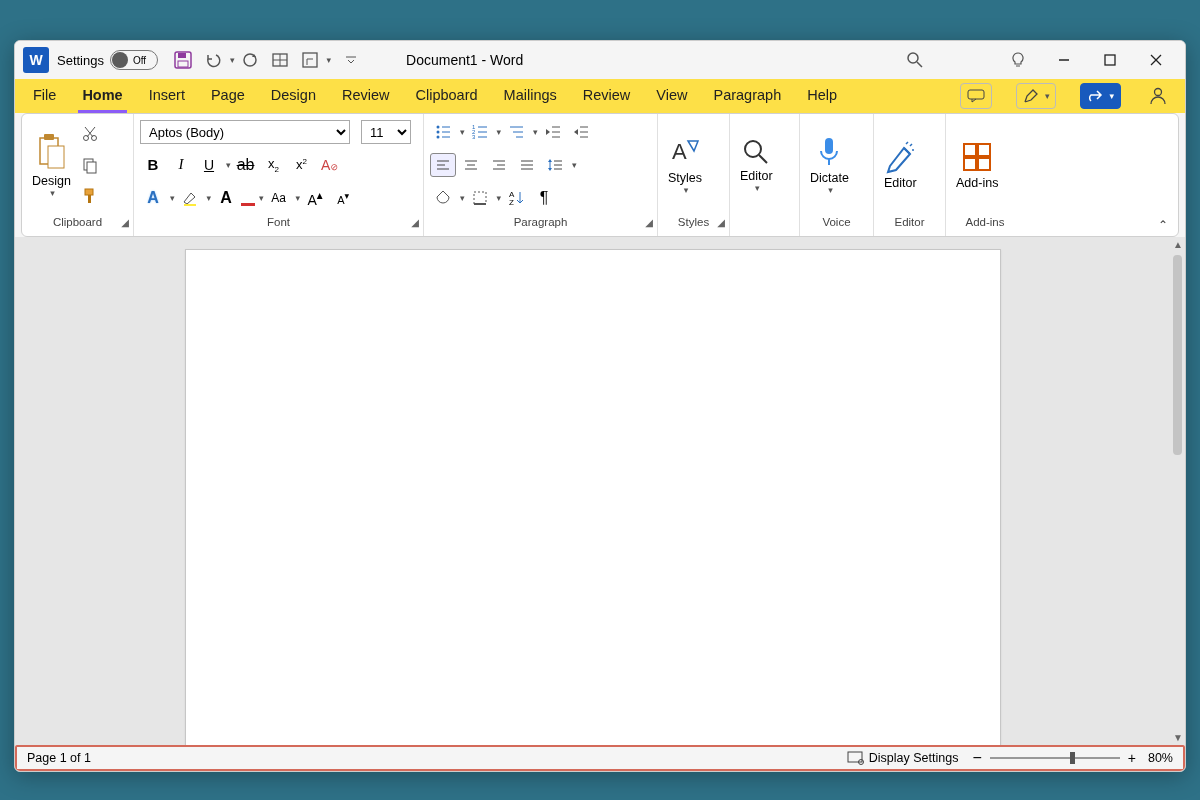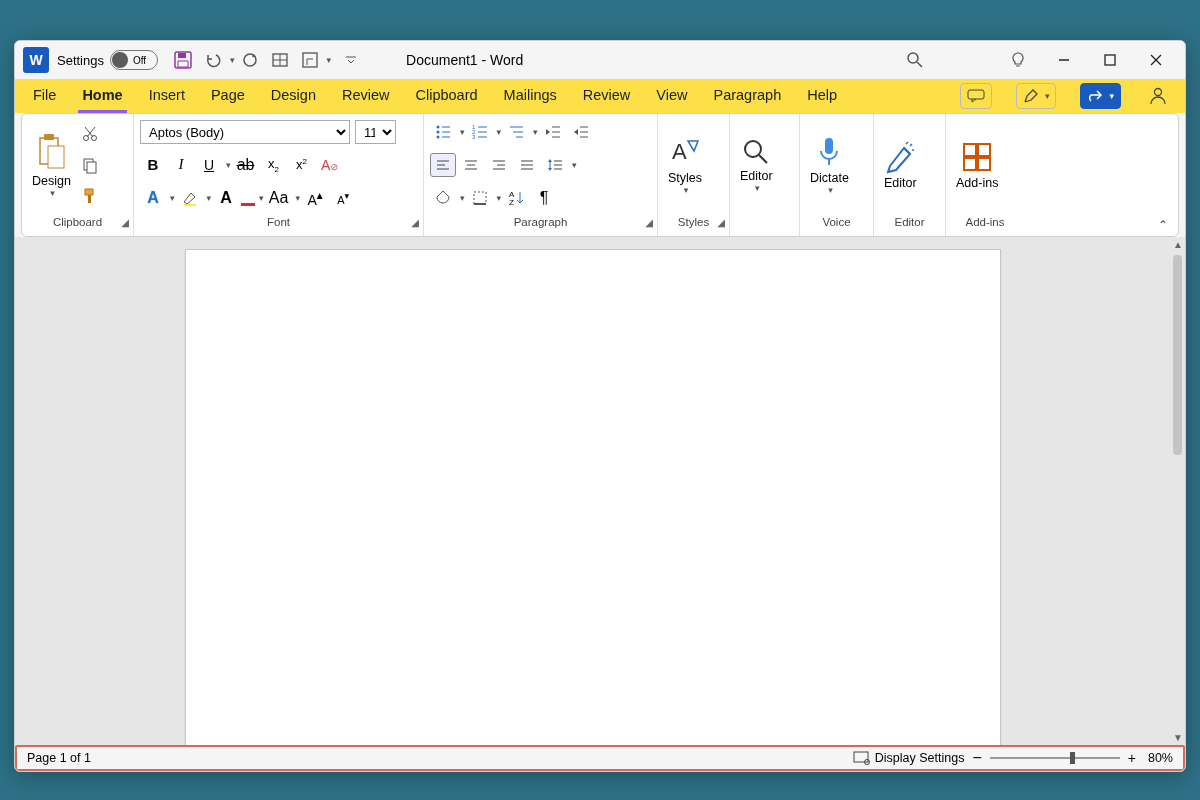--- a/index.html
+++ b/index.html
@@ -217,21 +217,21 @@
           </div>
         </div>
       </div>
       <div class="group-label"><span>Clipboard</span><span class="group-launch">◢</span></div>
     </div>
 
     <div class="group" style="width:290px">
       <div class="group-body col" style="gap:4px">
         <div class="row">
           <select class="font-combo" style="width:210px"><option>Aptos (Body)</option></select>
-          <select class="font-combo" style="width:41px;margin-left:3px"><option>11</option></select>
+          <select class="font-combo" style="width:50px;margin-left:9px"><option>11</option></select>
         </div>
         <div class="row">
           <div class="small-btn">
               <b style="font-size:15px">B</b>
             </div>
           <div class="small-btn">
               <i style="font-size:15px;font-family:serif">I</i>
             </div>
           <div class="small-btn">
               <span style="text-decoration:underline;font-size:14px">U</span>
@@ -261,21 +261,21 @@
                 <rect x="3" y="15" width="12" height="2" fill="#ffeb3b"></rect>
               </svg>
             </div>
             <span class="caret">▾</span>
           <div class="small-btn">
               <span style="font-weight:bold">A</span>
             </div>
           <div style="width:14px;height:3px;background:#d32f2f;margin:14px -20px 0 0"></div>
             <span class="caret" style="margin-left:22px">▾</span>
           <div class="small-btn">
-              <span style="font-size:16px">Aa</span>
+              <span style="font-size:12px">Aa</span>
             </div>
             <span class="caret">▾</span>
           <div class="small-btn">
               <span style="font-size:14px">A<sup>▴</sup></span>
             </div>
           <div class="small-btn">
               <span style="font-size:11px">A<sup>▾</sup></span>
             </div>
         </div>
       </div>
@@ -483,21 +483,21 @@
     <div class="scroll-down">▼</div>
   </div>
 
   <div class="statusbar">
     <span>Page 1 of 1</span>
     <div class="status-spacer"></div>
     <svg width="18" height="14" viewBox="0 0 18 14">
         <rect x="1" y="1" width="14" height="10" fill="none" stroke="#444"></rect>
         <circle cx="14" cy="11" r="2.5" fill="none" stroke="#444"></circle>
       </svg>
-    <span style="margin:0 8px 0 4px">Display Settings</span>
+    <span style="margin:0 14px 0 4px">Display Settings</span>
     <span style="font-size:16px;cursor:pointer">−</span>
     <div class="zoom-track">
         <div class="zoom-thumb"></div>
       </div>
     <span style="font-size:14px;cursor:pointer">+</span>
     <span style="margin-left:12px">80%</span>
   </div>
 
 </div>
 

